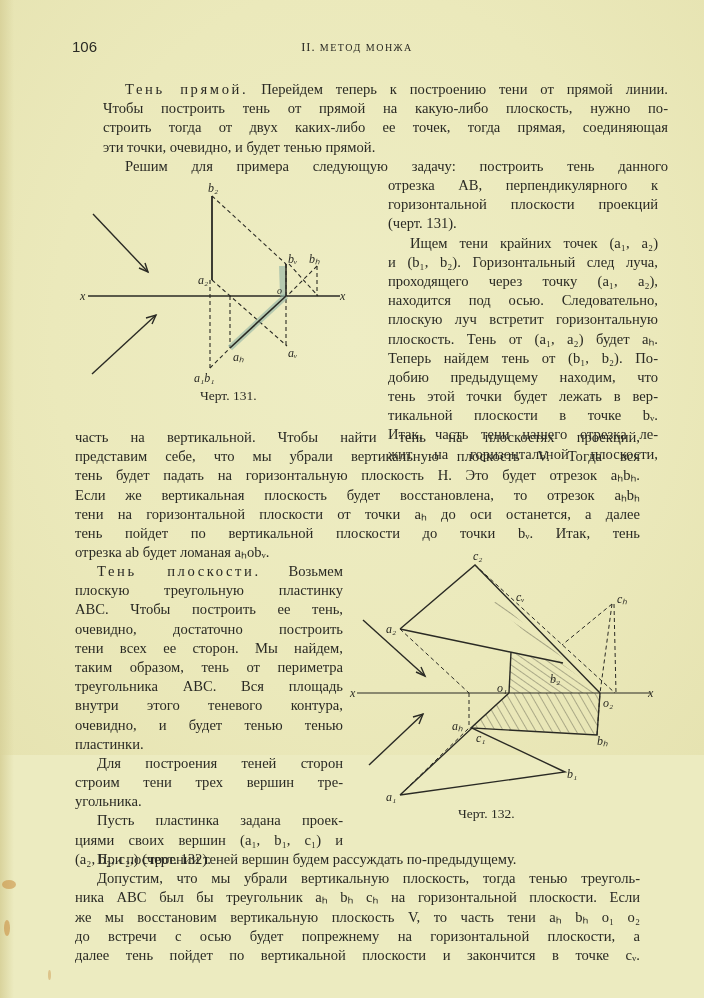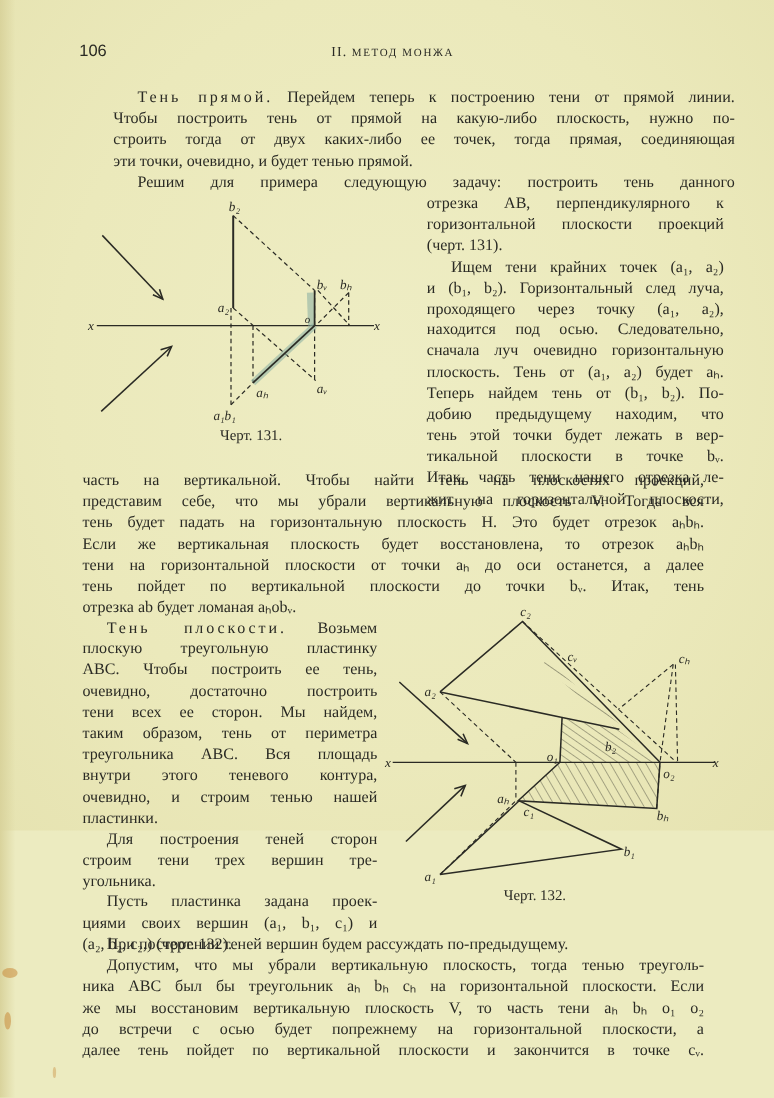--- a/index.html
+++ b/index.html
@@ -55,21 +55,21 @@
   </div>
 
   <div class="txt" style="left:388px;top:176px;width:270px;">
     <span class="ln">отрезка AB, перпендикулярного к</span>
     <span class="ln">горизонтальной плоскости проекций</span>
     <span class="ln last">(черт. 131).</span>
     <span class="ln indent">Ищем тени крайних точек (a₁, a₂)</span>
     <span class="ln">и (b₁, b₂). Горизонтальный след луча,</span>
     <span class="ln">проходящего через точку (a₁, a₂),</span>
     <span class="ln">находится под осью. Следовательно,</span>
-    <span class="ln">сначала луч очевидно горизонтальную</span>
+    <span class="ln">плоскую луч встретит горизонтальную</span>
     <span class="ln">плоскость. Тень от (a₁, a₂) будет aₕ.</span>
     <span class="ln">Теперь найдем тень от (b₁, b₂). По-</span>
     <span class="ln">добию предыдущему находим, что</span>
     <span class="ln">тень этой точки будет лежать в вер-</span>
     <span class="ln">тикальной плоскости в точке bᵥ.</span>
     <span class="ln">Итак, часть тени нашего отрезка ле-</span>
     <span class="ln">жит на горизонтальной плоскости,</span>
   </div>
 
   <svg width="704" height="998" style="left:0;top:0;">
@@ -128,21 +128,21 @@
 
   <div class="txt" style="left:75px;top:562px;width:268px;">
     <span class="ln indent"><span class="sp">Тень плоскости.</span> <span>Возьмем</span></span>
     <span class="ln">плоскую треугольную пластинку</span>
     <span class="ln">ABC. Чтобы построить ее тень,</span>
     <span class="ln">очевидно, достаточно построить</span>
     <span class="ln">тени всех ее сторон. Мы найдем,</span>
     <span class="ln">таким образом, тень от периметра</span>
     <span class="ln">треугольника ABC. Вся площадь</span>
     <span class="ln">внутри этого теневого контура,</span>
-    <span class="ln">очевидно, и строим тенью нашей</span>
+    <span class="ln">очевидно, и будет тенью тенью</span>
     <span class="ln last">пластинки.</span>
     <span class="ln indent">Для построения теней сторон</span>
     <span class="ln">строим тени трех вершин тре-</span>
     <span class="ln last">угольника.</span>
     <span class="ln indent">Пусть пластинка задана проек-</span>
     <span class="ln">циями своих вершин (a₁, b₁, c₁) и</span>
     <span class="ln last">(a₂, b₂, c₂,) (черт. 132).</span>
   </div>
 
   <svg width="704" height="998" style="left:0;top:0;">

